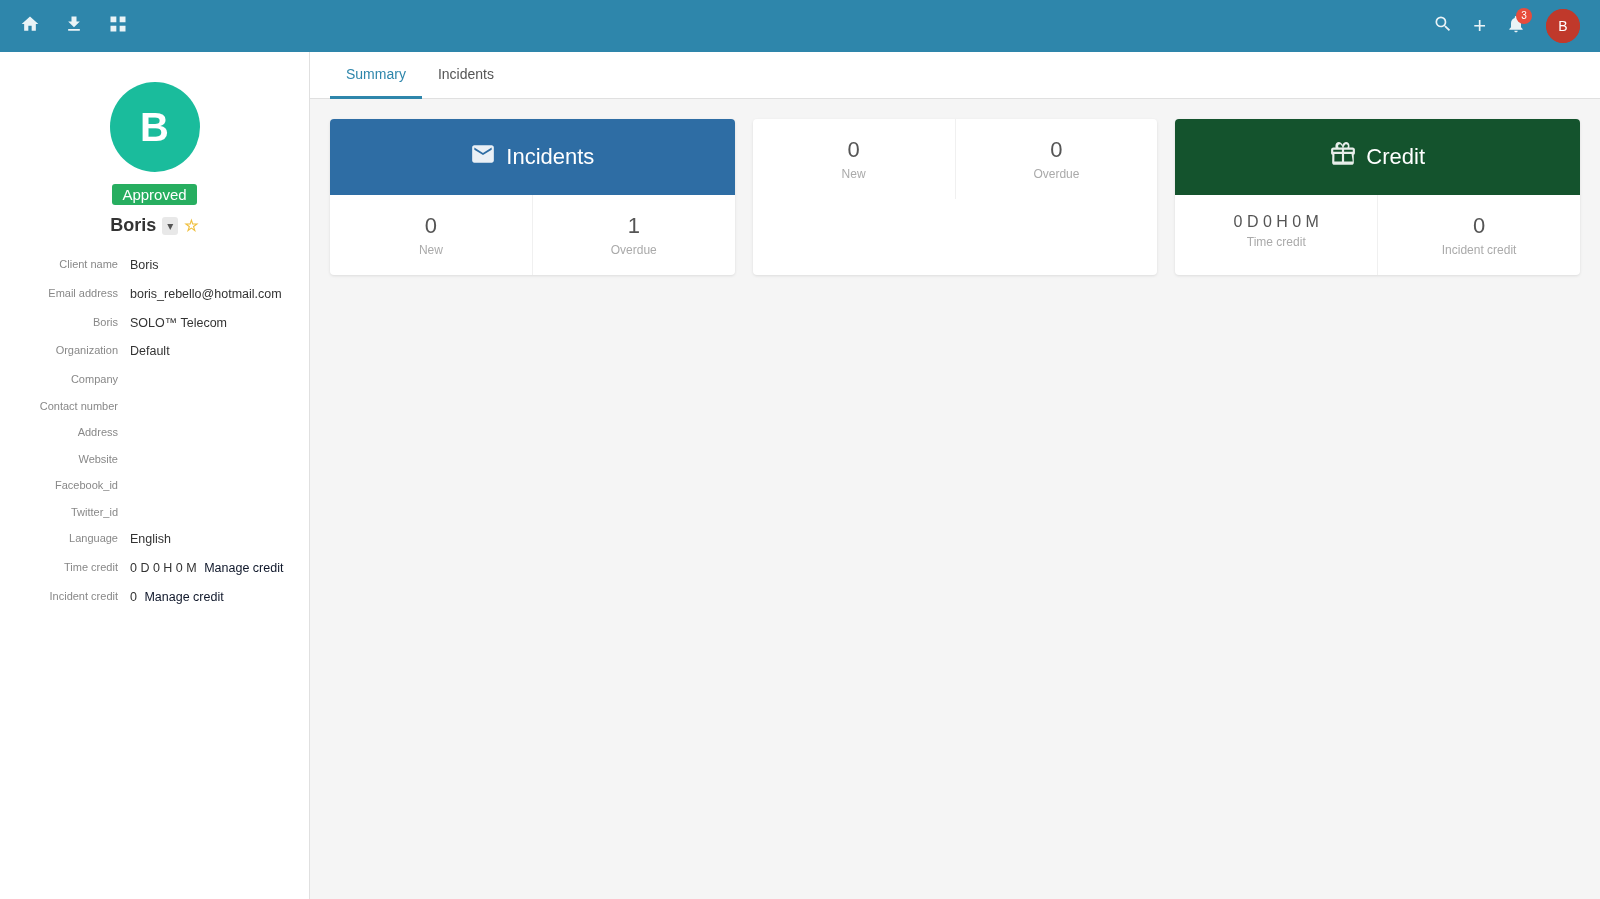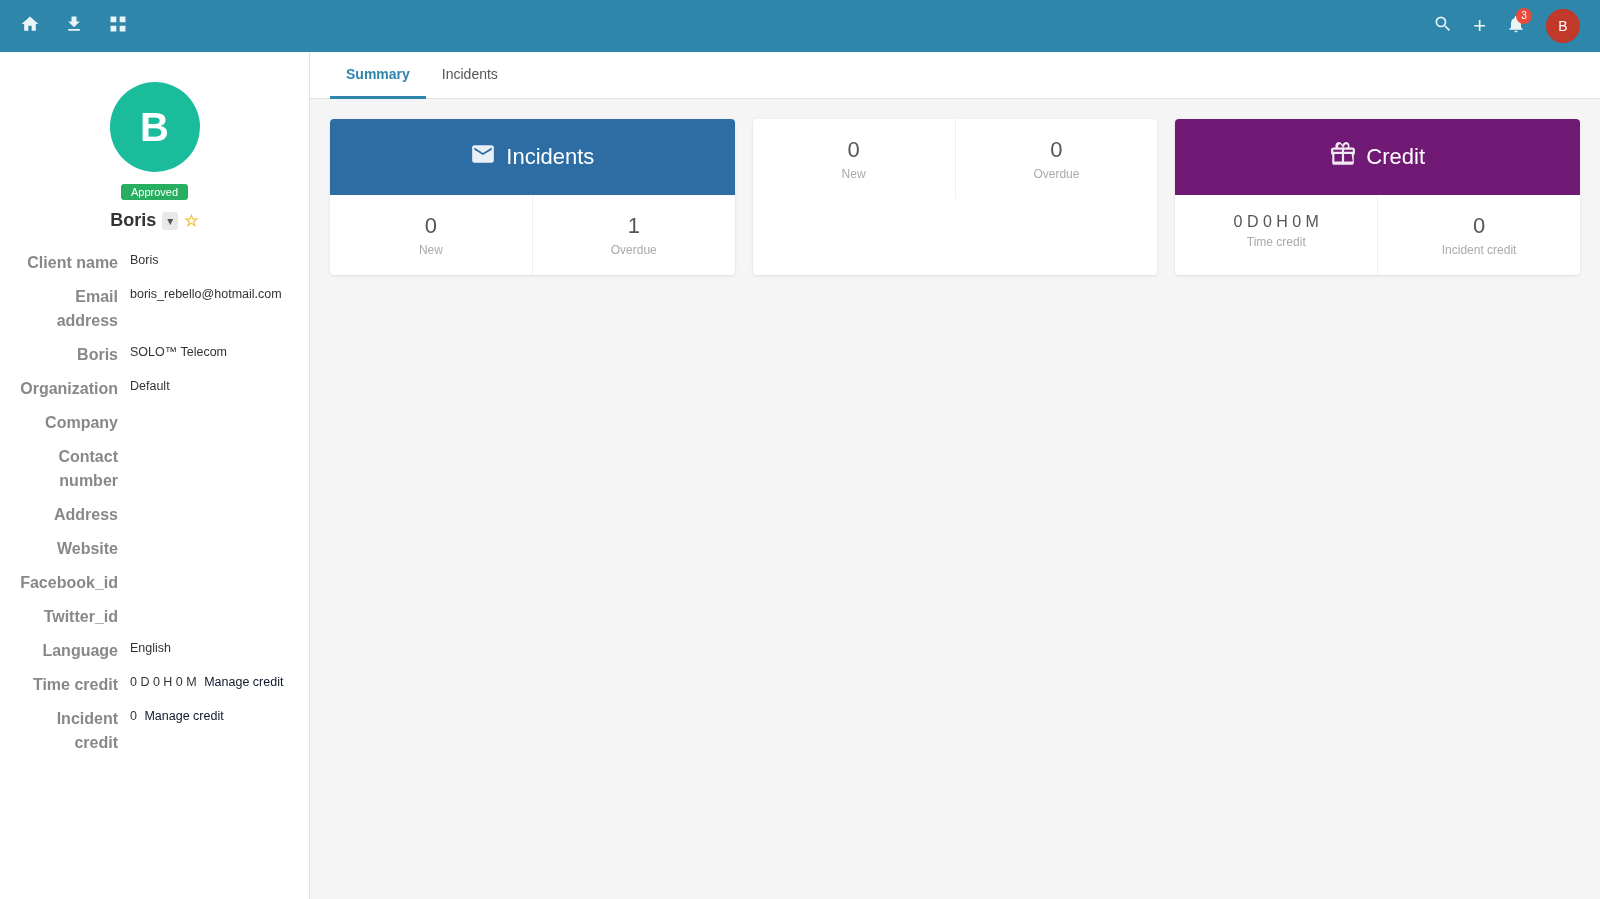--- a/index.html
+++ b/index.html
@@ -84,21 +84,21 @@
       align-items: center;
       justify-content: center;
       color: white;
       font-size: 40px;
       font-weight: bold;
       margin: 0 auto 12px;
     }
     .approved-badge {
       background: #27ae60;
       color: white;
-      font-size: 11px;
+      font-size: 15px;
       padding: 2px 10px;
       border-radius: 3px;
       display: block;
       text-align: center;
       width: fit-content;
       margin: 0 auto 10px;
     }
     .sidebar-name {
       text-align: center;
       font-size: 18px;
@@ -128,23 +128,22 @@
       display: flex;
       margin-bottom: 10px;
       align-items: flex-start;
     }
     .info-label {
       color: #888;
       width: 110px;
       min-width: 110px;
       text-align: right;
       padding-right: 12px;
-      font-size: 16px;
+      font-size: 11px;
       line-height: 1.5;
-      font-weight: bold;
     }
     .info-value {
       color: #333;
       font-size: 12.5px;
       line-height: 1.5;
       flex: 1;
     }
     .manage-credit-link {
       color: #0f172a;
       text-decoration: none;
@@ -184,21 +183,21 @@
       padding: 14px 16px;
       cursor: pointer;
       font-size: 14px;
       color: #555;
       border-bottom: 3px solid transparent;
       margin-bottom: -1px;
     }
     .tab.active {
       color: #2e86ab;
       border-bottom-color: #2e86ab;
-      font-weight: 700;
+      font-weight: 400;
     }
 
     
     .cards-area {
       padding: 20px;
       display: flex;
       gap: 18px;
     }
 
     
@@ -218,21 +217,21 @@
       color: white;
       font-size: 22px;
       font-weight: 400;
     }
     .card-header-icon {
       font-size: 24px;
       opacity: 0.9;
     }
     .card-incidents .card-header { background: #2e6da4; }
     .card-billing .card-header { background: #27ae60; }
-    .card-credit .card-header { background: #701a75; }
+    .card-credit .card-header { background: #14532d; }
 
     .card-body {
       display: flex;
     }
     .card-stat {
       flex: 1;
       padding: 18px 10px;
       text-align: center;
       border-right: 1px solid #f0f0f0;
     }

